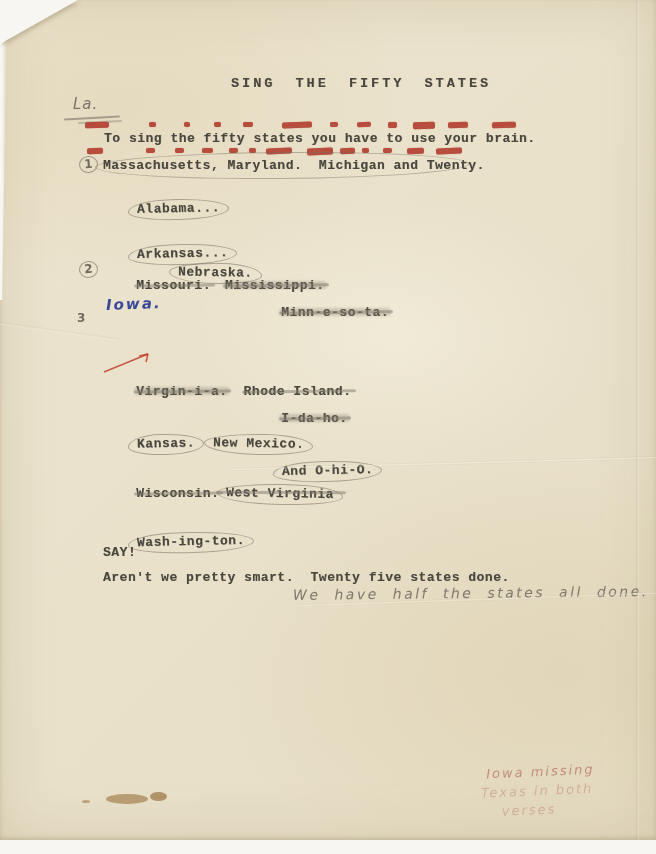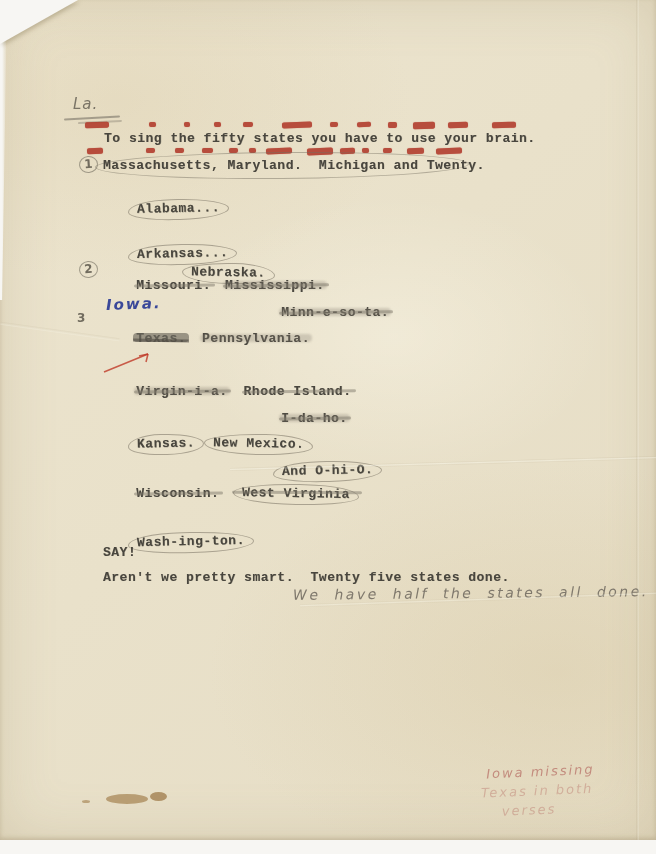--- a/index.html
+++ b/index.html
@@ -106,20 +106,21 @@
     letter-spacing:2px;transform:rotate(-2.5deg);line-height:19px;
   }
   .hand-red .faded{opacity:.55;}
   .stain{position:absolute;border-radius:50%;filter:blur(.6px);}
 </style>
 </head>
 <body>
 
 <div id="paper">
 
+  <div class="tline title" style="left:231px;top:76px">SING THE FIFTY STATES</div>
 
   <div class="hand hand-la" style="left:73px;top:95px">La.</div>
   <div class="la-underline" style="left:64px;top:117px;width:56px"></div>
   <div class="la-underline" style="left:78px;top:121px;width:44px;opacity:.6"></div>
 
   <div class="marks-row" style="top:121px">
       <span class="rmark" style="left: 85px; width: 24px; height: 6px;"></span>
       <span class="rmark" style="left: 149px; width: 7px; height: 5px;"></span>
       <span class="rmark" style="left: 184px; width: 6px; height: 5px;"></span>
       <span class="rmark" style="left: 214px; width: 7px; height: 5px;"></span>
@@ -152,37 +153,34 @@
   <div class="vnum circled" style="left:79px;top:156px">1</div>
   <div class="line-ellipse" style="left:95px;top:152px;width:372px;height:25px;transform:rotate(-.5deg)"></div>
   <div class="tline" style="left:103px;top:158px">Massachusetts, Maryland.  Michigan and Twenty.</div>
 
   <div class="tline" style="left:103px;top:185px">
     <span class="circ">Alabama...</span>
   </div>
   <div class="tline" style="left:103px;top:230px">
     <span class="circ">Arkansas...</span>
   </div>
-  <div class="tline" style="left:157px;top:249px">
+  <div class="tline" style="left:144px;top:249px">
     <span class="circ r2">Nebraska.</span>
   </div>
 
   <div class="vnum circled" style="left:79px;top:261px">2</div>
   <div class="tline" style="left:103px;top:262px">
     <span class="strike" style="margin-right:14px">Missouri.</span><span class="strike smudge">Mississippi.</span>
   </div>
   <div class="tline" style="left:248px;top:289px">
     <span class="strike smudge">Minn-e-so-ta.</span>
   </div>
 
   <div class="hand hand-blue" style="left:106px;top:295px">Iowa.</div>
   <div class="vnum" style="left:77px;top:311px">3</div>
-  <div class="tline" style="left:103px;top:315px">
-    <span class="scribble" style="margin-right:16px">Texas.</span><span class="smudge">Pennsylvania.</span>
-  </div>
 
   <svg width="60" height="28" style="position:absolute;left:102px;top:348px">
     <line x1="2" y1="24" x2="46" y2="6" stroke="#c03a28" stroke-width="1.6" opacity="0.8"></line>
     <line x1="46" y1="6" x2="37" y2="8" stroke="#c03a28" stroke-width="1.6" opacity="0.8"></line>
     <line x1="46" y1="6" x2="44" y2="14" stroke="#c03a28" stroke-width="1.6" opacity="0.8"></line>
   </svg>
 
   <div class="tline" style="left:248px;top:395px">
     <span class="strike smudge">I-da-ho.</span>
   </div>
@@ -191,21 +189,21 @@
   </div>
 
   <div class="tline" style="left:103px;top:420px">
     <span class="circ" style="margin-right:8px">Kansas.</span><span class="circ r2">New Mexico.</span>
   </div>
   <div class="tline" style="left:248px;top:447px">
     <span class="circ">And O-hi-O.</span>
   </div>
 
   <div class="tline" style="left:103px;top:470px">
-    <span class="strike" style="margin-right:22px">Wisconsin.</span><span class="circ r2 strike">West Virginia</span>
+    <span class="strike" style="margin-right:6px">Wisconsin.</span><span class="circ r2 strike">West Virginia</span>
   </div>
   <div class="tline" style="left:103px;top:518px">
     <span class="circ">Wash-ing-ton.</span>
   </div>
 
   <div class="tline" style="left:103px;top:545px">SAY!</div>
   <div class="tline" style="left:103px;top:570px">Aren't we pretty smart.  Twenty five states done.</div>
 
   <div class="hand hand-pencil" style="left:293px;top:585px">We have half the states all done.</div>
 

